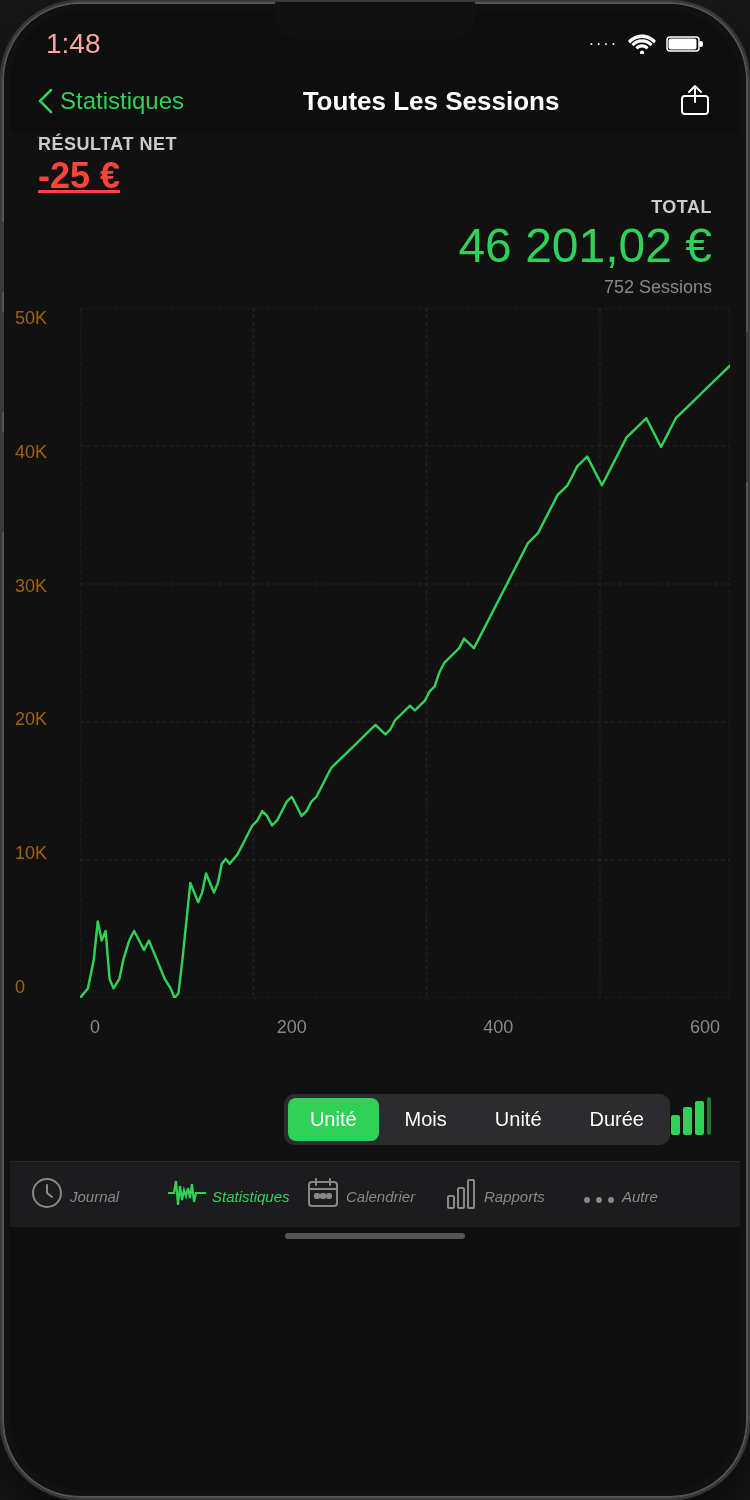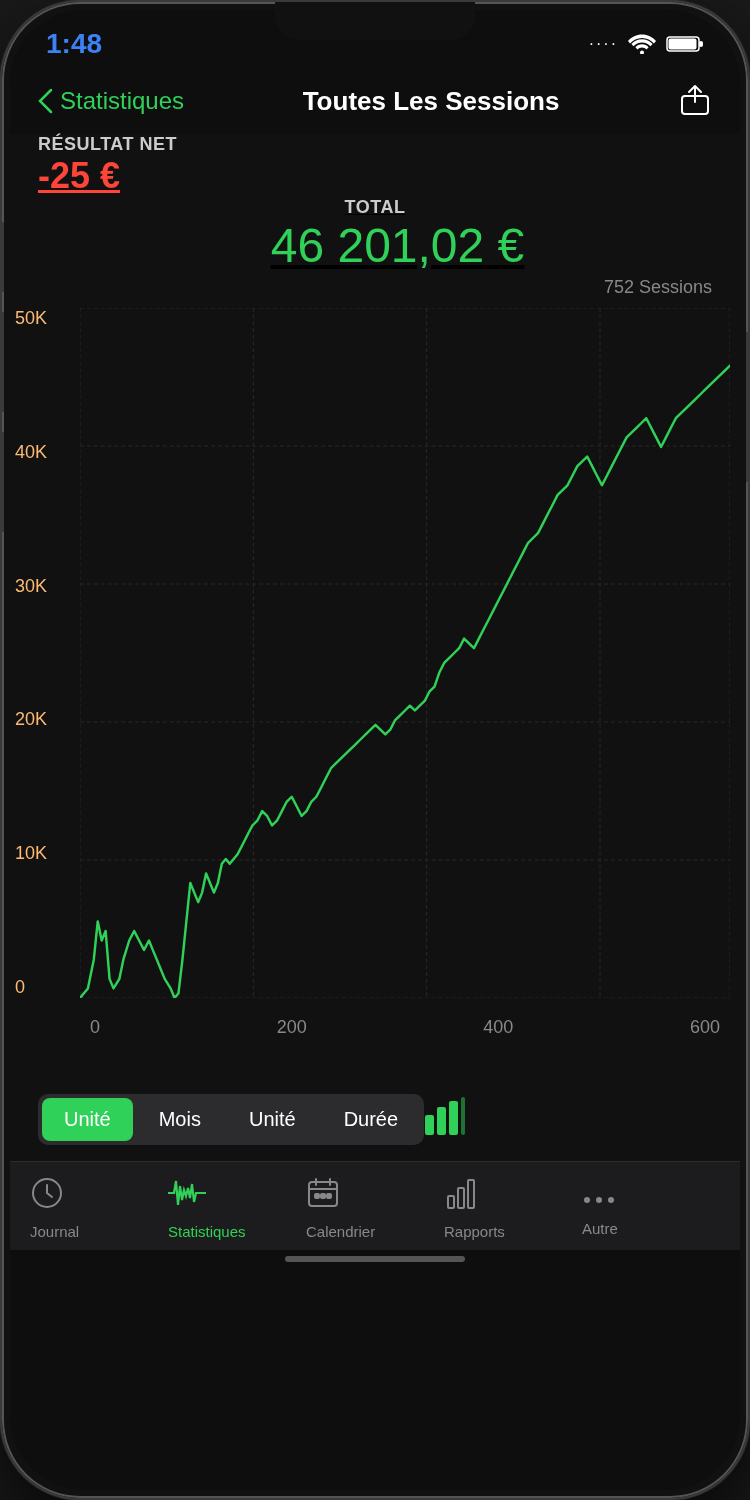--- a/index.html
+++ b/index.html
@@ -30,23 +30,23 @@
     }
     
     .status-bar {
       display: flex;
       justify-content: space-between;
       align-items: center;
       padding: 18px 36px 8px;
       background: #0e0e0e;
     }
     .status-time {
-      color: #3b82f6;
+      color: #fca5a5;
       font-size: 28px;
-      font-weight: 700;
+      font-weight: 400;
     }
     .status-icons {
       display: flex;
       align-items: center;
       gap: 10px;
     }
     .notch {
       position: absolute;
       top: 0; left: 50%;
       transform: translateX(-50%);
@@ -88,21 +88,21 @@
       font-weight: 400;
       padding: 18px 0 12px;
     }
     .stats-row {
       display: flex;
       justify-content: space-between;
       padding: 0 28px 8px;
       flex-direction: column;
     }
     .stat-left { text-align: left; }
-    .stat-right { text-align: center; text-decoration: underline; }
+    .stat-right { text-align: right; }
     .stat-label {
       color: #ccc;
       font-size: 18px;
       font-weight: 700;
       letter-spacing: 0.5px;
       text-transform: uppercase;
     }
     .stat-value-negative {
       color: #ff453a;
       font-size: 36px;
@@ -139,21 +139,21 @@
     .y-labels {
       position: absolute;
       left: -65px;
       top: 0;
       bottom: 40px;
       display: flex;
       flex-direction: column-reverse;
       justify-content: space-between;
     }
     .y-label {
-      color: #fdba74;
+      color: #a16207;
       font-size: 18px;
     }
     .x-labels {
       position: absolute;
       bottom: 0;
       left: 0;
       right: 0;
       display: flex;
       justify-content: space-between;
       padding: 0 10px;
@@ -165,21 +165,21 @@
     svg.chart-svg {
       position: absolute;
       top: 0; left: 0;
       width: 100%;
       height: calc(100% - 40px);
     }
     
     .filter-row {
       display: flex;
       align-items: center;
-      justify-content: flex-start;
+      justify-content: flex-end;
       padding: 16px 28px;
       background: #111;
     }
     .filter-tabs {
       display: flex;
       gap: 4px;
       background: #2c2c2e;
       border-radius: 10px;
       padding: 4px;
     }
@@ -205,23 +205,25 @@
     .bottom-nav {
       display: flex;
       justify-content: space-around;
       align-items: center;
       padding: 14px 20px 10px;
       background: #1c1c1e;
       border-top: 1px solid #2c2c2e;
     }
     .nav-item {
       display: flex;
-      flex-direction: column;
+      flex-direction: row;
+      align-items: center;
       gap: 6px;
       flex: 1;
+      font-style: italic;
     }
     .nav-item-icon {
       font-size: 30px;
       color: #888;
     }
     .nav-item-icon.active {
       color: #30d158;
     }
     .nav-item-label {
       font-size: 15px;

